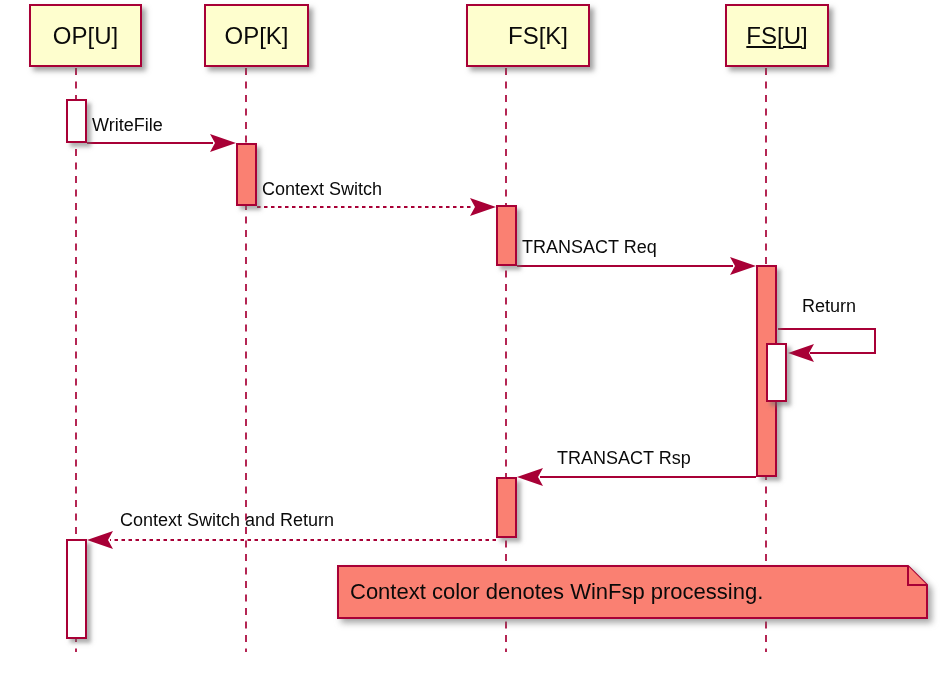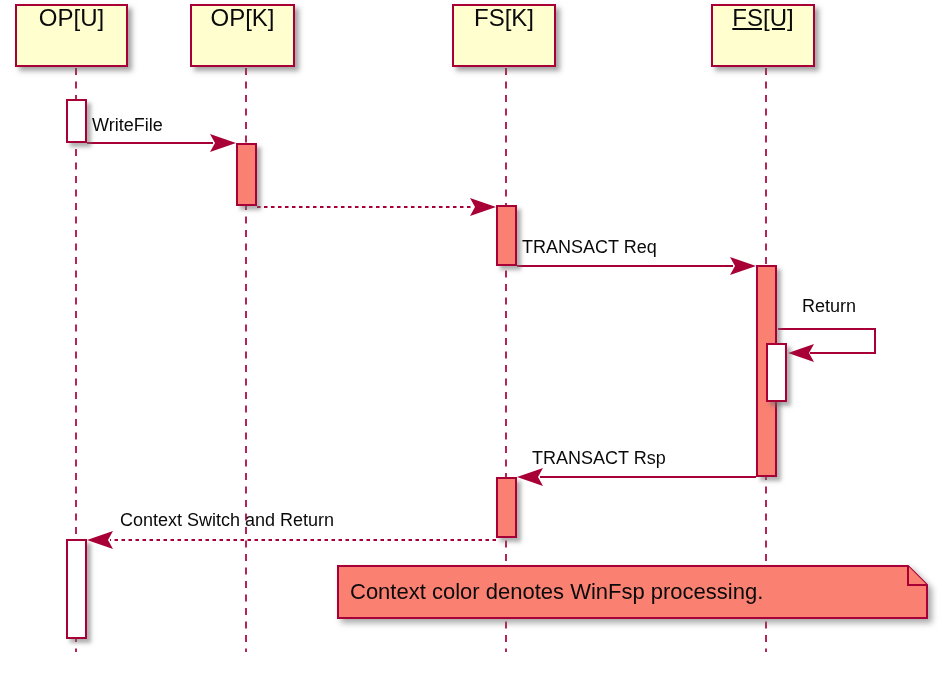--- a/index.html
+++ b/index.html
@@ -12,24 +12,24 @@
   .stage{
     position:relative;width:950px;height:682px;background:#ffffff;overflow:hidden;
     font-family:"Liberation Sans","DejaVu Sans",sans-serif;color:var(--text);
   }
   .stage svg{position:absolute;left:0;top:0;}
   .lifeline{stroke:var(--accent);stroke-width:1.7;stroke-dasharray:7 6.5;fill:none;}
   .msgline{stroke:var(--accent);stroke-width:2;fill:none;}
   .msgline.dashed{stroke-dasharray:3.5 3.5;}
   .arrowhead{fill:var(--accent);stroke:none;}
   .participant{
-    position:absolute;display:flex;justify-content:center;
+    position:absolute;display:flex;align-items:center;justify-content:center;
     background:var(--participant-fill);border:2.5px solid var(--accent);
     box-shadow:4px 4px 5px rgba(90,90,90,.55);
-    font-size:24px;line-height:1;
+    font-size:24px;line-height:1;margin-left:14px;
   }
   .activation{
     position:absolute;width:17px;border:2px solid var(--accent);
     box-shadow:4px 4px 4px rgba(110,110,110,.55);
   }
   .activation.white{background:#ffffff;}
   .activation.salmon{background:var(--salmon);}
   .msg-label{
     position:absolute;font-size:18px;line-height:26px;height:26px;white-space:nowrap;
   }
@@ -72,39 +72,40 @@
     <path class="msgline dashed" d="M496 540 H110"></path>
     <polygon class="arrowhead" points="87,540 113,531 108,540 113,549"></polygon>
   </svg>
 
   <div class="participant" style="left:15px;top:4px;width:109px;height:59px;">
     <span>OP[U]</span>
   </div>
   <div class="participant" style="left:190px;top:4px;width:101px;height:59px;">
     <span>OP[K]</span>
   </div>
-  <div class="participant" style="left:452px;top:4px;width:100px;height:59px;">
+  <div class="participant" style="left:452px;top:4px;width:100px;height:59px;padding-left:20px;">
     <span>FS[K]</span>
   </div>
   <div class="participant" style="left:711px;top:4px;width:100px;height:59px;text-decoration:underline;">
     <span>FS[U]</span>
   </div>
 
   <div class="activation white" style="left:66px;top:99px;height:40px;"></div>
   <div class="activation salmon" style="left:236px;top:143px;height:59px;"></div>
   <div class="activation salmon" style="left:496px;top:205px;height:57px;"></div>
   <div class="activation salmon" style="left:756px;top:265px;height:208px;"></div>
   <div class="activation white" style="left:766px;top:343px;height:55px;"></div>
   <div class="activation salmon" style="left:496px;top:477px;height:57px;"></div>
   <div class="activation white" style="left:66px;top:539px;height:96px;"></div>
 
   <div class="msg-label" style="left:92px;top:112px;">WriteFile</div>
+  <div class="msg-label" style="left:262px;top:176px;">Context Switch</div>
   <div class="msg-label" style="left:522px;top:234px;">TRANSACT Req</div>
   <div class="msg-label" style="left:802px;top:293px;">Return</div>
-  <div class="msg-label" style="left:532px;top:445px;">TRANSACT Rsp</div>
+  <div class="msg-label" style="left:557px;top:445px;">TRANSACT Rsp</div>
   <div class="msg-label" style="left:120px;top:507px;">Context Switch and Return</div>
 
   <div class="note">
     <svg width="591" height="54" viewBox="0 0 591 54">
       <path d="M1 1 H571 L590 20 V53 H1 Z" fill="var(--salmon)" stroke="var(--accent)" stroke-width="2"></path>
       <path d="M571 1 V20 H590" fill="var(--salmon)" stroke="var(--accent)" stroke-width="2"></path>
     </svg>
     <div class="note-text">Context color denotes WinFsp processing.</div>
   </div>
 

